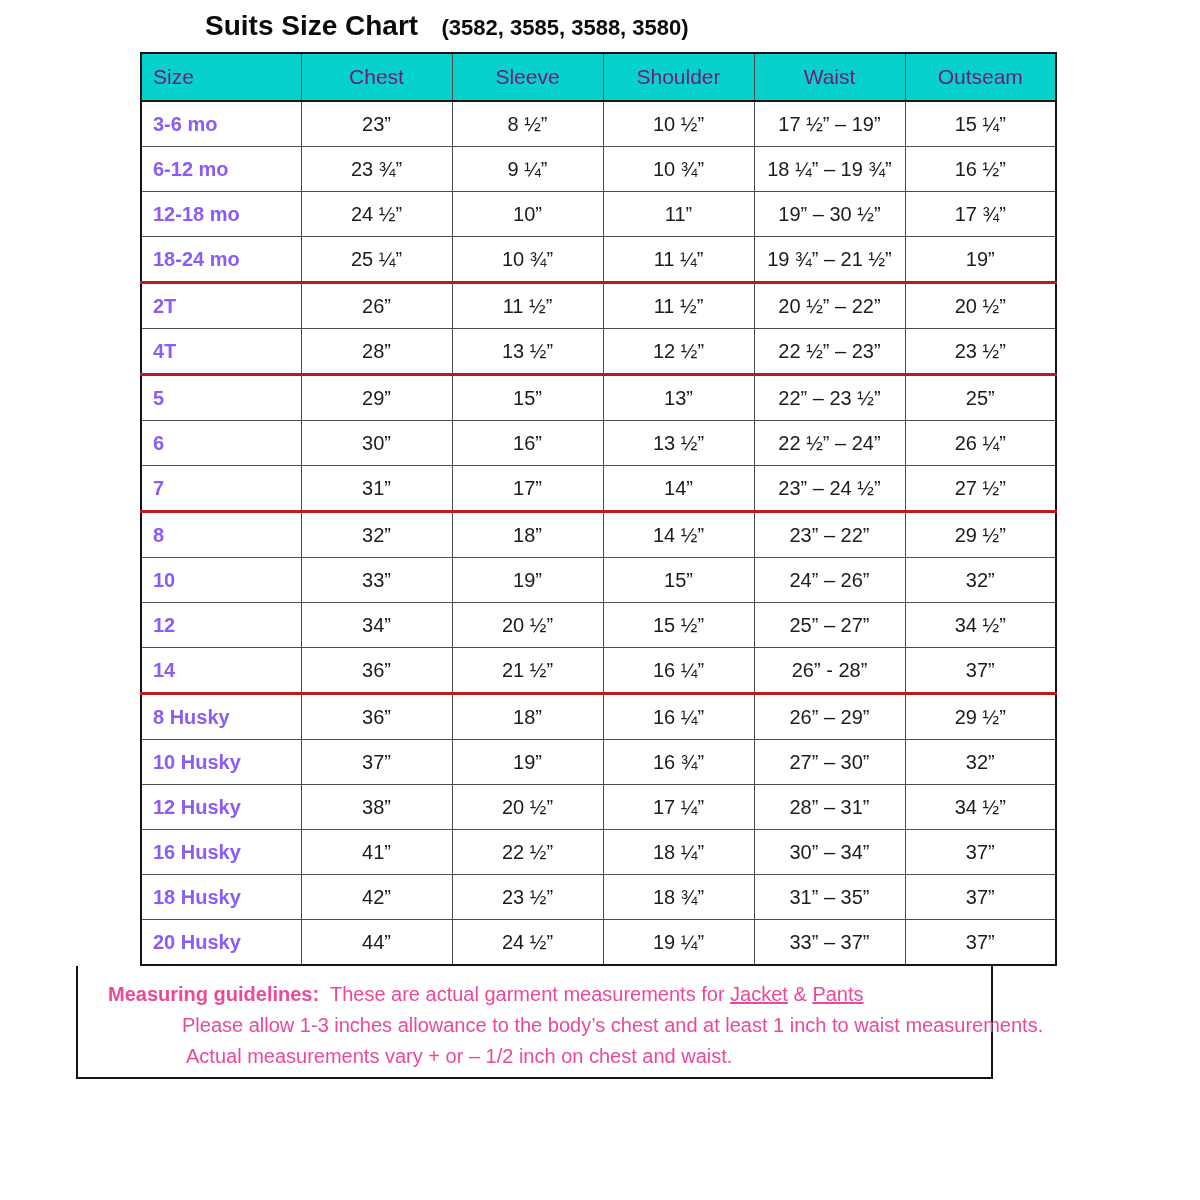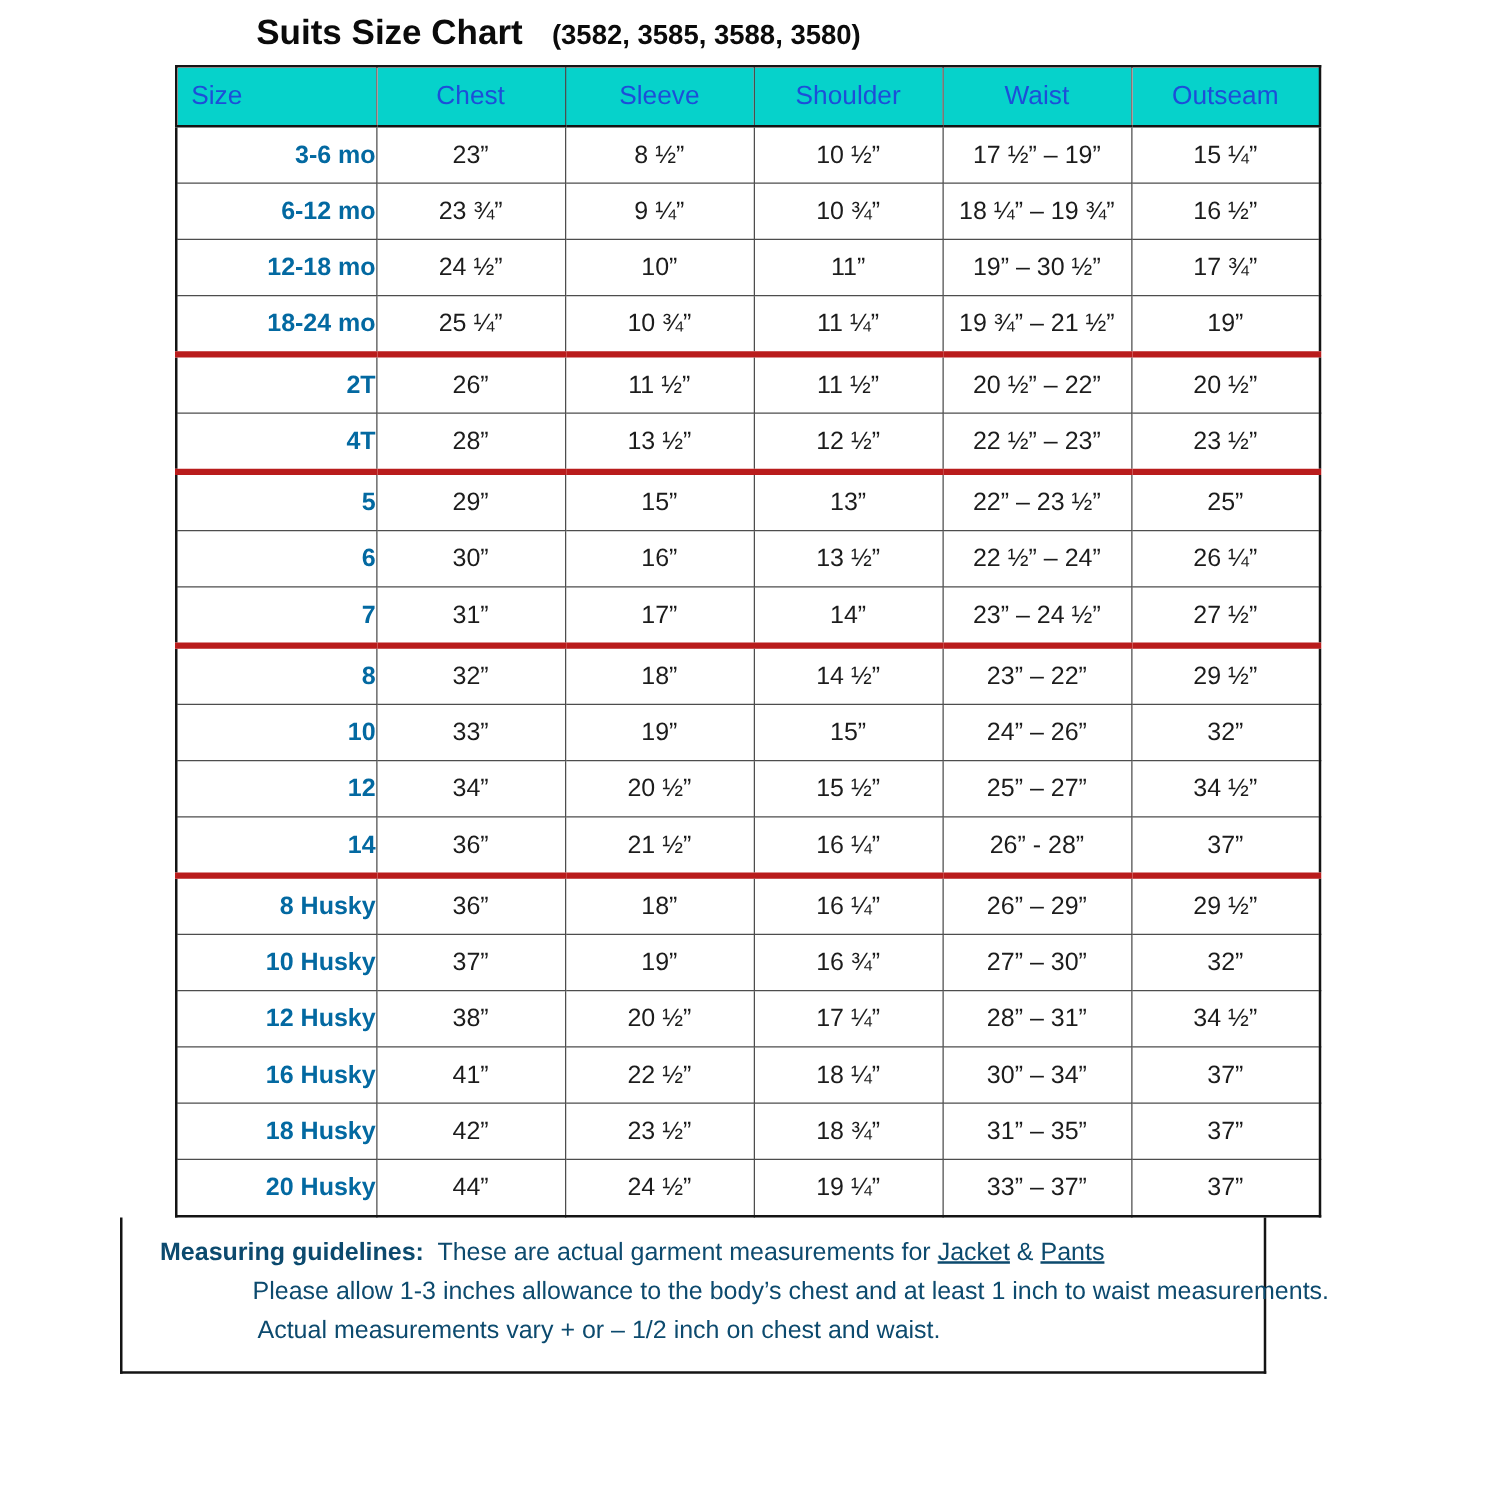--- a/index.html
+++ b/index.html
@@ -44,52 +44,52 @@
     font-size: 20px;
     padding: 0;
     overflow: hidden;
     white-space: nowrap;
   }
   .size-table thead th {
     background: #06D2CB;
     height: 46px;
     font-weight: normal;
     font-size: 21px;
-    color: #1d4ed8;
+    color: #701a75;
     text-align: center;
     border-bottom: 2px solid #141414;
   }
   .size-table thead th:first-child {
     text-align: left;
     padding-left: 11px;
   }
   .size-table tbody th {
-    text-align: right;
+    text-align: left;
     padding-left: 11px;
     font-weight: bold;
     font-size: 20px;
-    color: #0369a1;
+    color: #8b5cf6;
   }
   .size-table tbody td {
     text-align: center;
     color: #1c1c1c;
   }
   .size-table tr.group-start th,
   .size-table tr.group-start td {
-    border-top: 5px solid #b91c1c;
+    border-top: 3px solid #b91c1c;
   }
   .guidelines {
-    margin-left: 96px;
+    margin-left: 76px;
     width: 917px;
     box-sizing: border-box;
     border: 2px solid #141414;
     border-top: none;
-    color: #0c4a6e;
+    color: #ec4899;
     font-size: 20px;
-    padding: 13px 0 17px 0;
+    padding: 13px 0 5px 0;
   }
   .g-line {
     line-height: 31px;
     white-space: nowrap;
   }
   .g-line.g1 { padding-left: 30px; }
   .g-line.g2 { padding-left: 104px; }
   .g-line.g3 { padding-left: 108px; }
   .g-label { font-weight: bold; }
   .g-sep { white-space: pre; }

